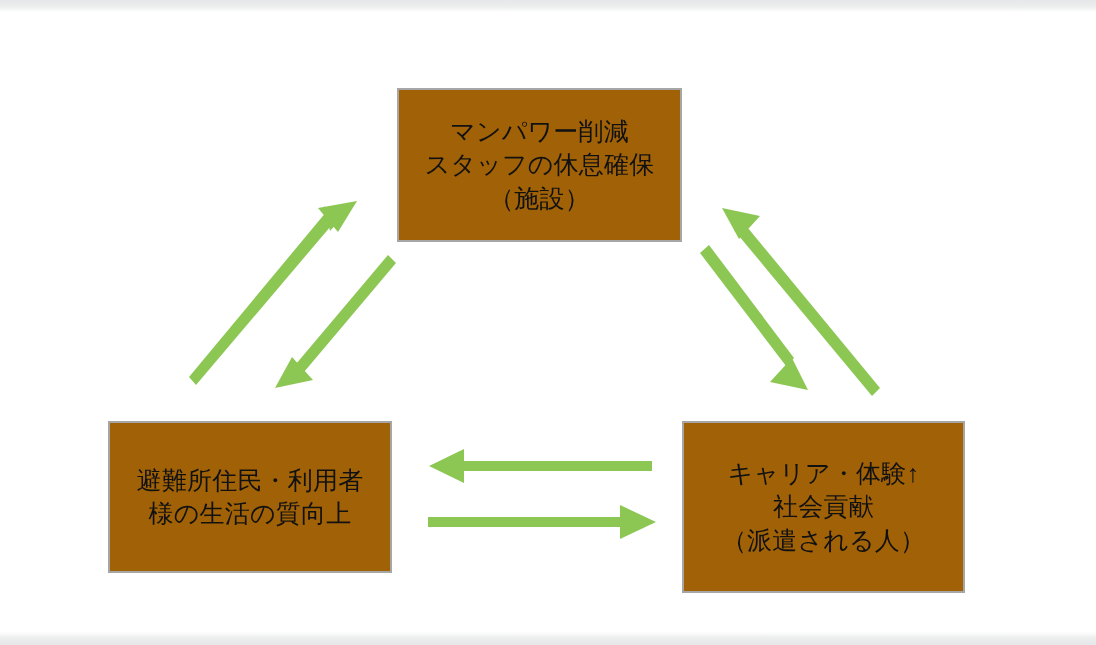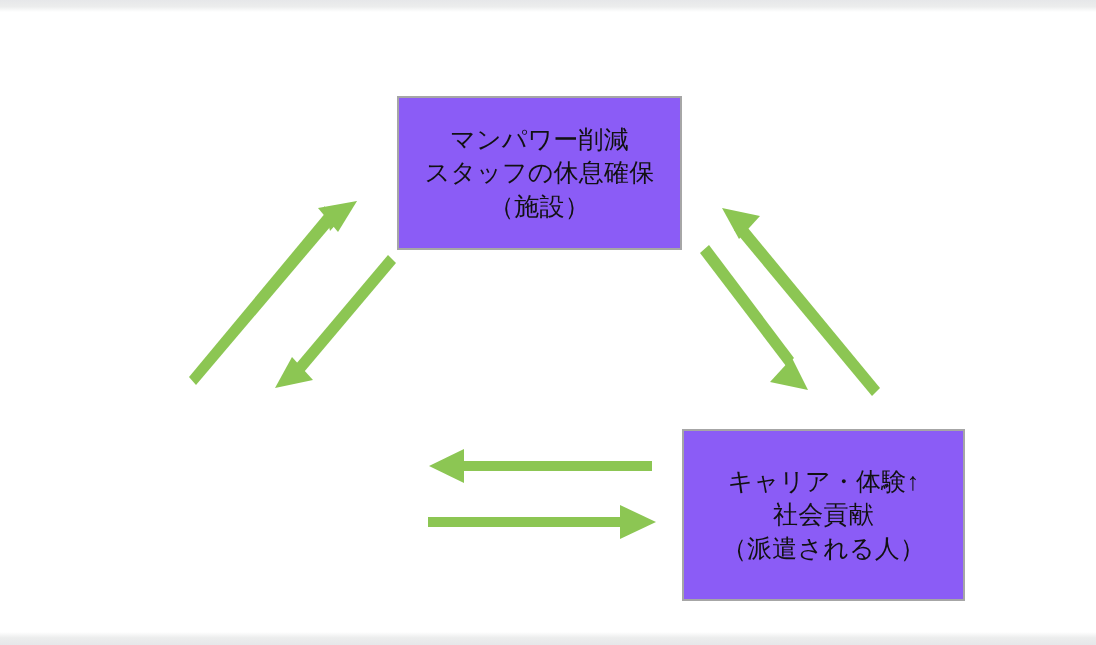--- a/index.html
+++ b/index.html
@@ -36,25 +36,24 @@
     position: absolute;
     left: 0;
     top: 0;
     width: 1096px;
     height: 645px;
   }
   .node-box {
     position: absolute;
     box-sizing: border-box;
     border: 2px solid #a6a6a6;
-    background: #8b5cf6;
+    background: #a16207;
     display: flex;
     align-items: center;
     justify-content: center;
-    margin-top: 8px;
   }
   .node-text {
     color: #111111;
     font-size: 25px;
     line-height: 1.34;
     text-align: center;
     font-weight: 500;
     letter-spacing: 0.2px;
     white-space: pre-line;
   }
@@ -118,20 +117,24 @@
       <polygon fill="#8CC653" points="656,522 620,505 620,539"></polygon>
     </g>
   </svg>
 
   <div class="node-box" id="node-top">
     <div class="node-text">マンパワー削減
 スタッフの休息確保
 （施設）</div>
   </div>
 
+  <div class="node-box" id="node-left">
+    <div class="node-text">避難所住民・利用者
+様の生活の質向上</div>
+  </div>
 
   <div class="node-box" id="node-right">
     <div class="node-text">キャリア・体験↑
 社会貢献
 （派遣される人）</div>
   </div>
 
 </div>
 
 </body></html>

